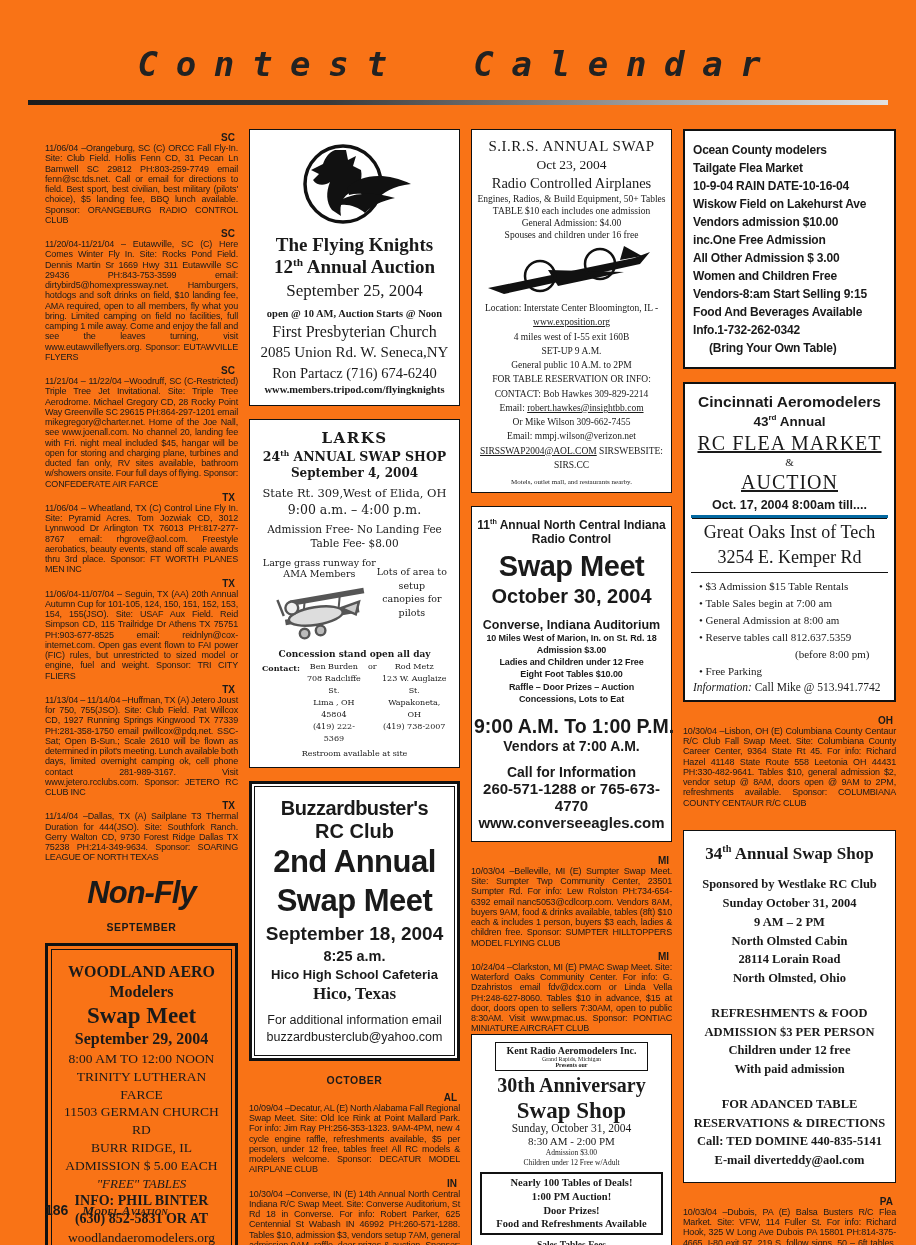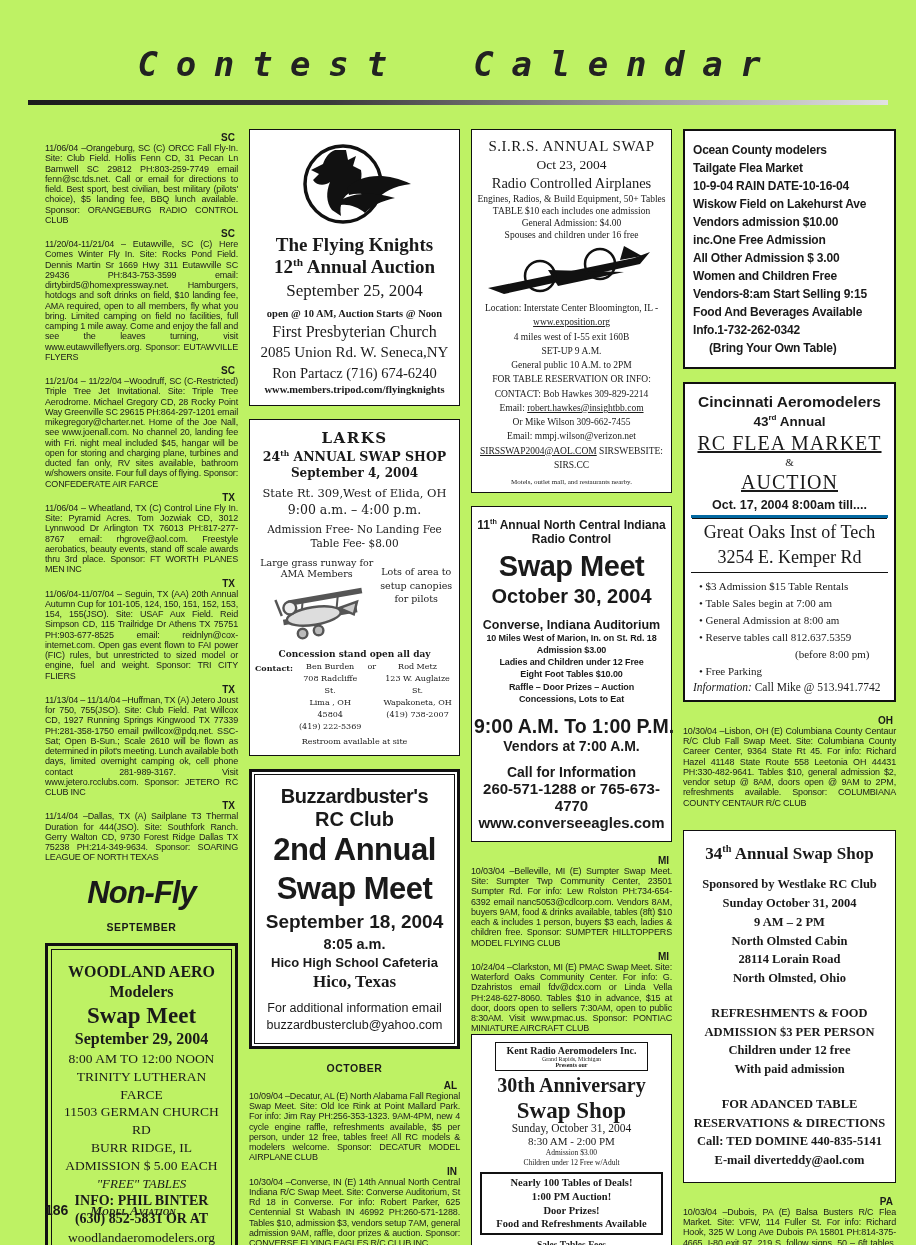--- a/index.html
+++ b/index.html
@@ -1,19 +1,19 @@
 <!DOCTYPE html>
 <html><head>
 <meta charset="utf-8">
 <style>
   * { margin:0; padding:0; box-sizing:border-box; }
   html,body { background:#e8e8e8; }
   .page {
     position:relative; width:916px; height:1245px; margin:0 auto;
-    background:#bef264; color:#1a1a1a; overflow:hidden;
+    background:#f97316; color:#1a1a1a; overflow:hidden;
     font-family:"Liberation Sans", sans-serif;
   }
   
   .masthead { text-align:center; padding-top:44px; }
   .masthead h1 {
     font-family:"DejaVu Sans Mono", monospace;
     font-style:italic; font-weight:600; font-size:34px;
     letter-spacing:0.52em; word-spacing:0.9em; color:#222;
   }
   .rule {
@@ -48,21 +48,21 @@
   .fk-t1 { font-weight:bold; font-size:19px; margin-top:4px; }
   .fk-t2 { font-weight:bold; font-size:19px; }
   .fk-date { font-size:17px; margin-top:3px; }
   .fk-note { font-weight:bold; font-size:10.5px; margin-top:7px; }
   .fk-venue { font-size:16px; margin-top:4px; }
   .fk-addr { font-size:15px; margin-top:3px; white-space:nowrap; }
   .fk-contact { font-size:14.5px; margin-top:4px; }
   .fk-web { font-weight:bold; font-size:10.5px; margin-top:2px; white-space:nowrap; }
   sup { font-size:60%; vertical-align:super; }
   
-  .lk { padding:9px 5px; text-align:center; font-family:"DejaVu Serif", serif; }
+  .lk { padding:9px 12px; text-align:center; font-family:"DejaVu Serif", serif; }
   .lk-t1 { font-weight:bold; font-size:15px; letter-spacing:1.5px; }
   .lk-t2 { font-weight:bold; font-size:12.5px; margin-top:2px; }
   .lk-date { font-weight:bold; font-size:12px; margin-top:2px; }
   .lk-loc { font-size:11.5px; margin-top:6px; white-space:nowrap; }
   .lk-time { font-size:12.5px; margin-top:2px; }
   .lk-adm { font-size:10.5px; margin-top:6px; line-height:1.3; }
   .lk-mid { display:flex; margin-top:6px; text-align:left; }
   .lk-left { width:62%; font-size:9.5px; text-align:center; }
   .lk-right { width:38%; font-size:9.5px; text-align:center; line-height:1.45; padding-top:8px; }
   .lk-conc { font-weight:bold; font-size:9px; margin-top:2px; }
@@ -134,21 +134,21 @@
   .ci-b::before { content:"•  "; }
   .ci-ind { padding-left:96px; }
   .ci-info { font-family:"Liberation Serif", serif; font-size:11.5px; text-align:left; padding-left:2px; margin-top:1px; }
   .ci-info .lbl { font-style:italic; }
   
   .wl { border-width:1.5px; padding:12px 4px; text-align:center; font-family:"Liberation Serif", serif;margin-top:22px; }
   .wl-title { font-weight:bold; font-size:17px; margin-bottom:12px; }
   .wl-l { font-weight:bold; font-size:12.5px; line-height:1.5; white-space:nowrap; }
   .wl-gap { margin-top:16px; }
   
-  .footer { position:absolute; left:45px; top:1202px; display:flex; align-items:baseline; gap:22px; }
+  .footer { position:absolute; left:45px; top:1202px; display:flex; align-items:baseline; gap:14px; }
   .footer .pg { font-weight:bold; font-size:14px; }
   .footer .brand { font-family:"Liberation Serif", serif; font-weight:bold; font-style:italic; font-variant:small-caps; font-size:13.5px; }
 </style>
 </head>
 <body>
 
 <div class="page">
 
   <div class="masthead">
     <h1>Contest Calendar</h1>
@@ -264,21 +264,21 @@
         <div class="lk-rest">Restroom available at site</div>
       </div>
 
       <div class="bz-outer">
         <div class="bz">
           <div class="bz-t1">Buzzardbuster's</div>
           <div class="bz-t2">RC Club</div>
           <div class="bz-big">2nd Annual</div>
           <div class="bz-big">Swap Meet</div>
           <div class="bz-date">September 18, 2004</div>
-          <div class="bz-time">8:05 a.m.</div>
+          <div class="bz-time">8:25 a.m.</div>
           <div class="bz-venue">Hico High School Cafeteria</div>
           <div class="bz-city">Hico, Texas</div>
           <div class="bz-info">
             <div>For additional information email</div>
             <div>buzzardbusterclub@yahoo.com</div>
           </div>
         </div>
       </div>
 
       <div class="month-head">OCTOBER</div>

